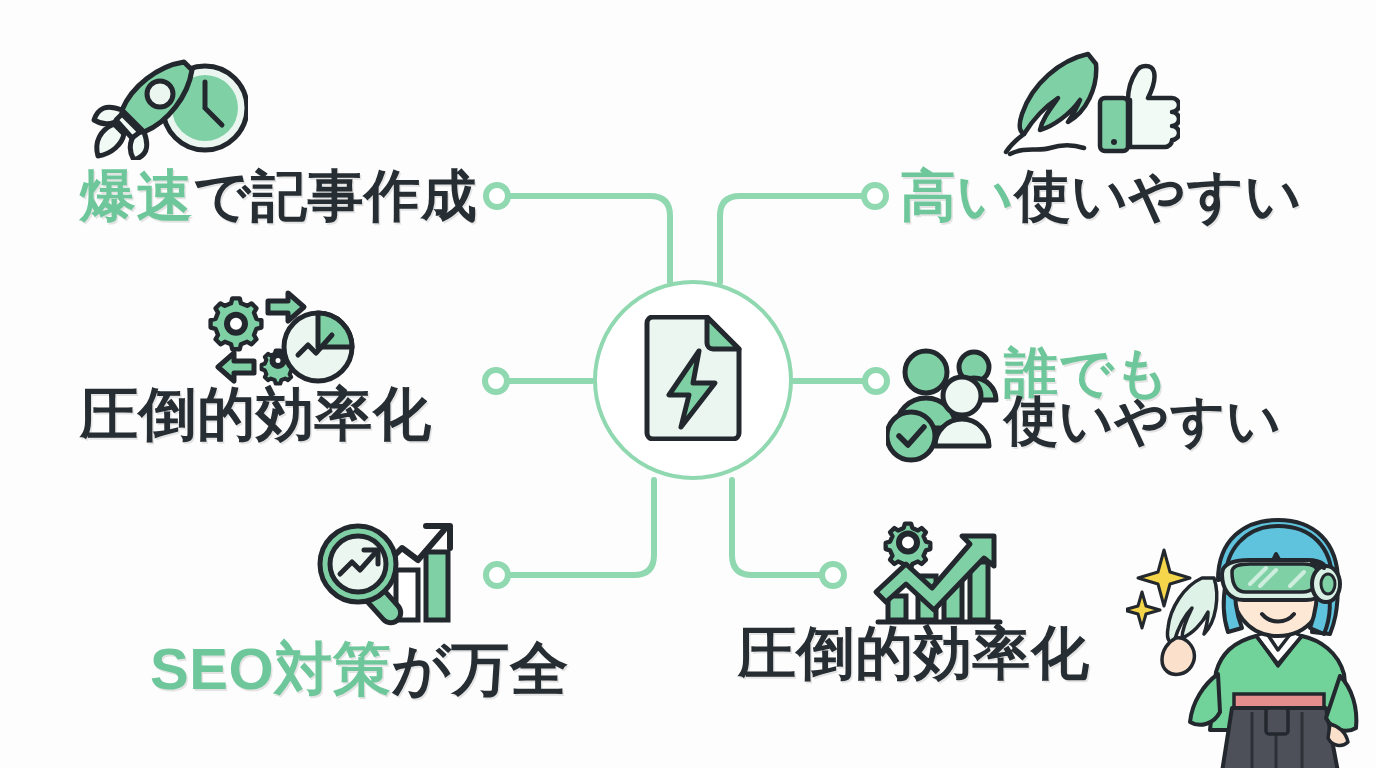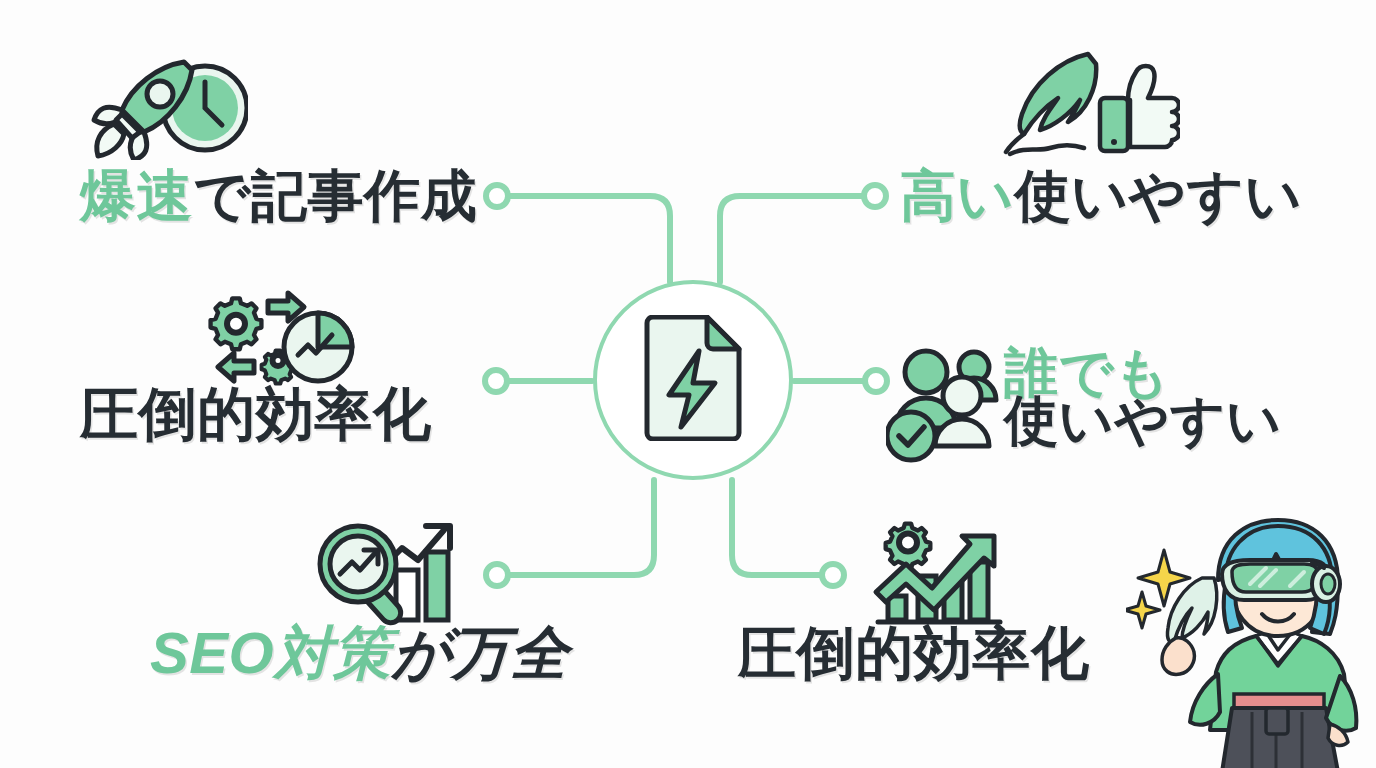--- a/index.html
+++ b/index.html
@@ -71,21 +71,21 @@
   #f-quality .feature-label { left: 0px;   top: 118px; font-size: 56px; }
 
   #f-efficiency .feature-icon  { left: 118px; top: 0px; }
   #f-efficiency .feature-label { left: 0px;   top: 98px;  font-size: 58px; }
 
   #f-easy .feature-icon  { left: 0px;   top: 6px; }
   #f-easy .feature-label { left: 118px; top: 5px;  font-size: 54px; }
   #f-easy .line2 { top: 53px; }
 
   #f-seo .feature-icon  { left: 164px; top: 0px; }
-  #f-seo .feature-label { left: 0px;   top: 104px; font-size: 58px; font-style: italic; }
+  #f-seo .feature-label { left: 0px;   top: 120px; font-size: 58px; }
 
   #f-growth .feature-icon  { left: 128px; top: 0px; }
   #f-growth .feature-label { left: 0px;   top: 104px; font-size: 58px; }
 
   
   #mascot {
     position: absolute;
     left: 1126px; top: 516px;
     width: 252px; height: 256px;
   }

